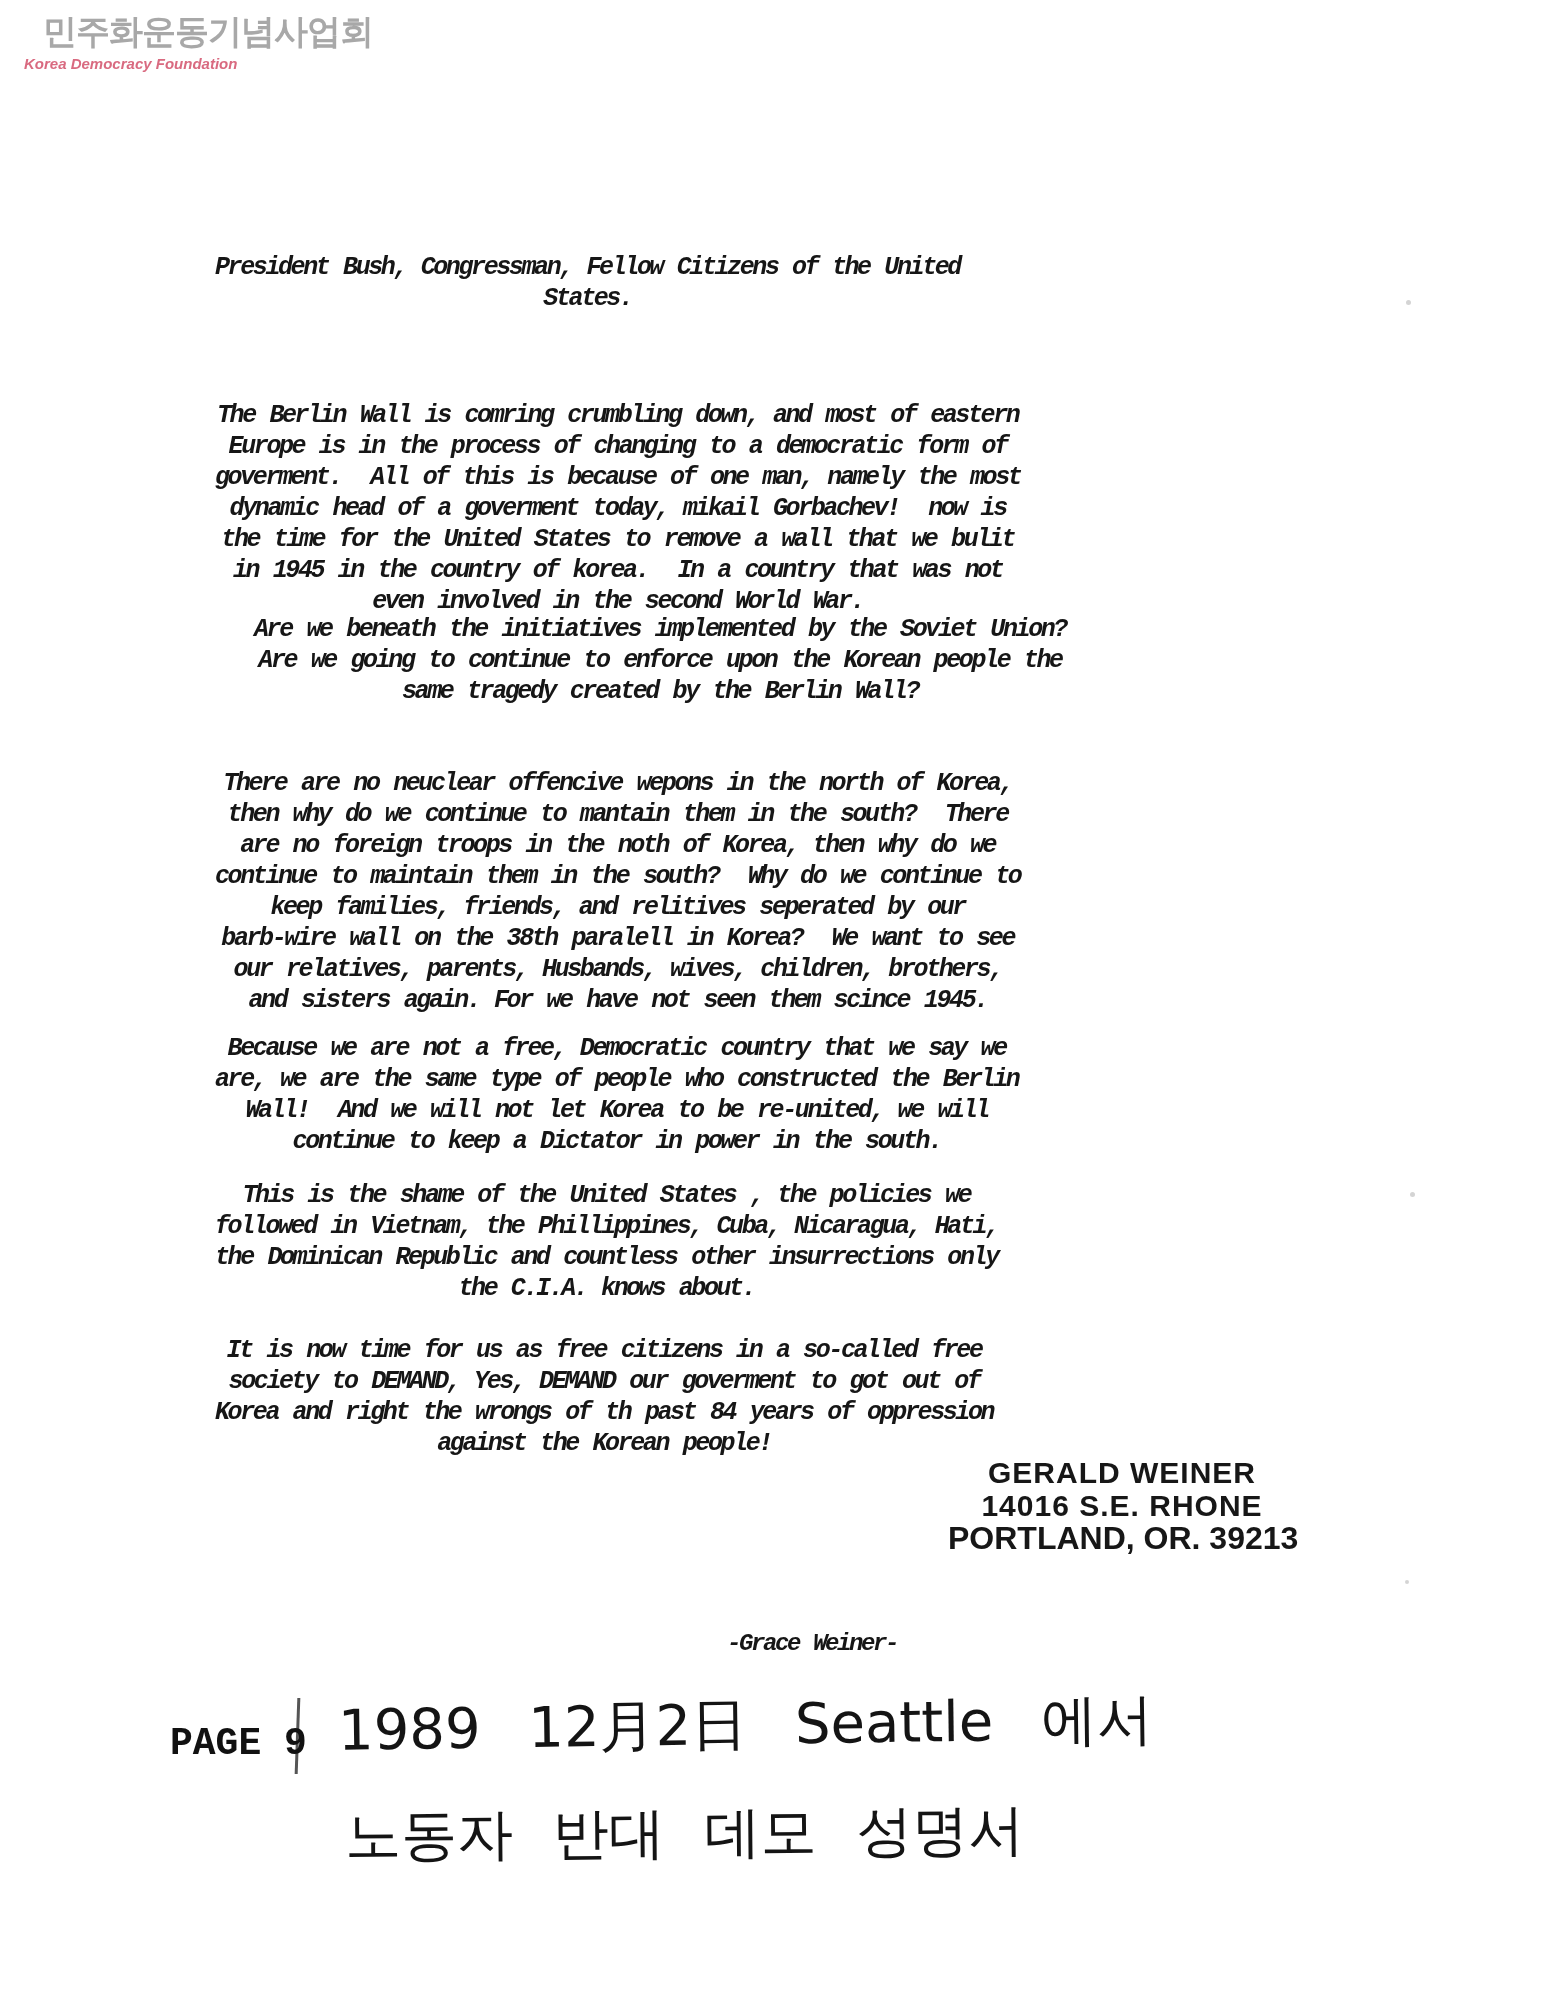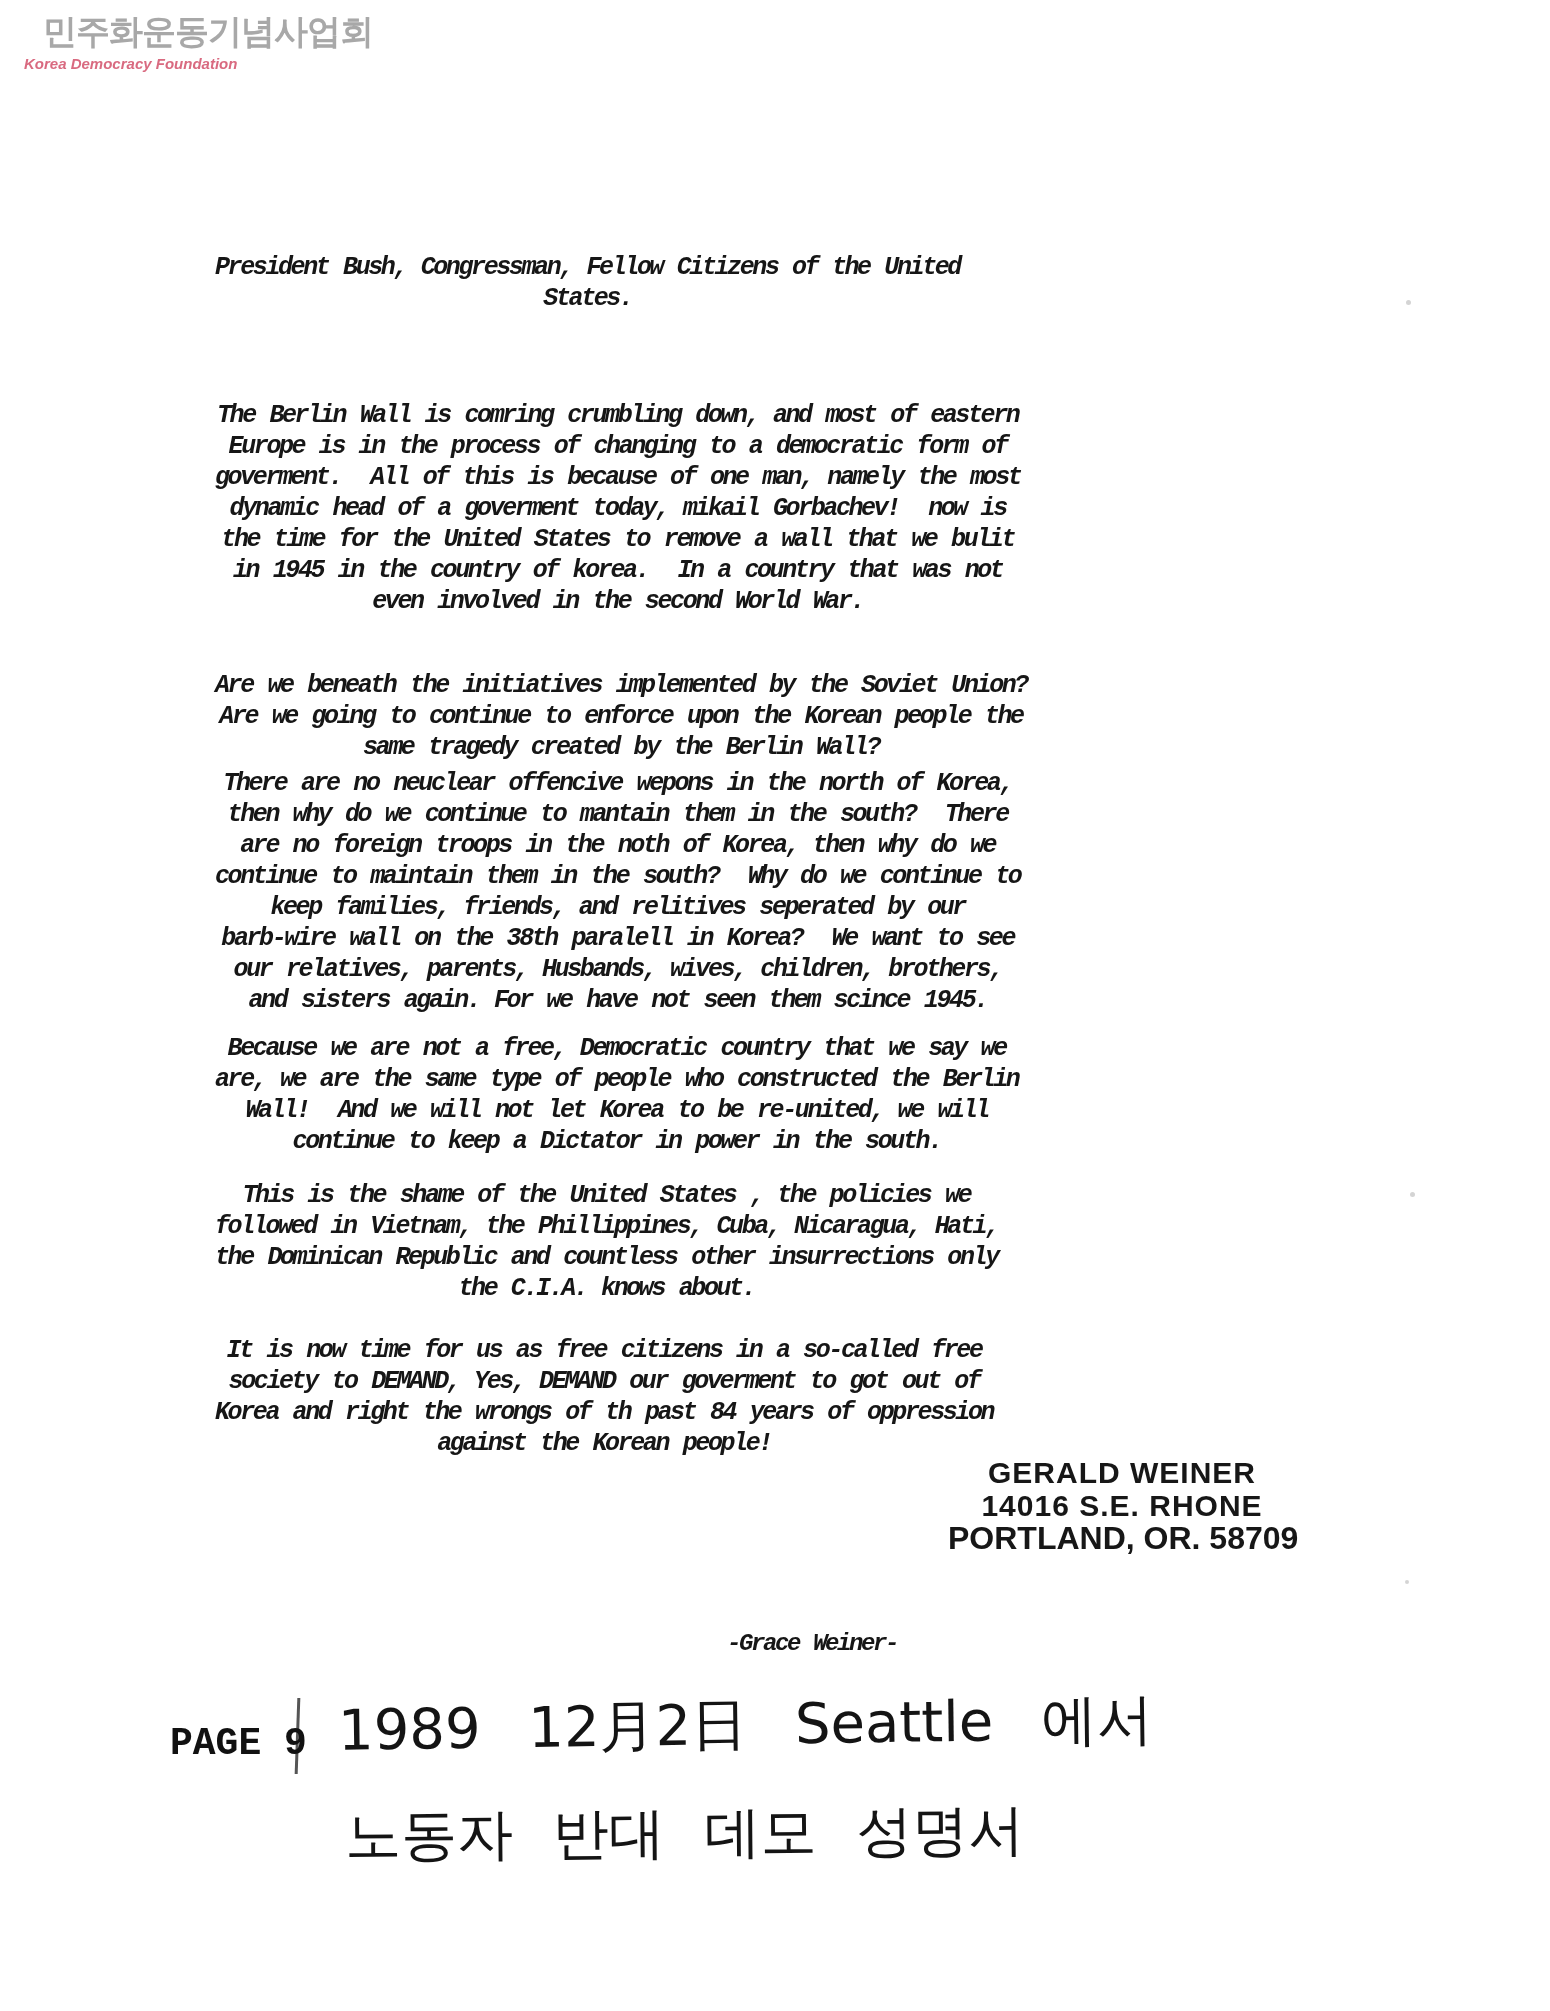--- a/index.html
+++ b/index.html
@@ -42,21 +42,21 @@
     font-weight: bold;
     font-size: 25px;
     line-height: 31px;
     letter-spacing: -2.4px;
     word-spacing: 2px;
     color: #161616;
     text-align: center;
   }
   .p-salutation { top: 252px; }
   .p1 { top: 400px; }
-  .p2 { top: 670px; }
+  .p2 { top: 614px; margin-left: 39px; }
   .p3 { top: 768px; }
   .p4 { top: 1033px; }
   .p5 { top: 1180px; }
   .p6 { top: 1335px; }
 
   
   .stamp {
     position: absolute;
     left: 948px;
     top: 1456px;
@@ -180,21 +180,21 @@
 the Dominican Republic and countless other insurrections only
 the C.I.A. knows about.</div>
   <div class="typed p6">It is now time for us as free citizens in a so-called free
 society to DEMAND, Yes, DEMAND our goverment to got out of
 Korea and right the wrongs of th past 84 years of oppression
 against the Korean people!</div>
 
   <div class="stamp">
     <div class="stamp-line">GERALD WEINER</div>
     <div class="stamp-line">14016 S.E. RHONE</div>
-    <div class="stamp-line city">PORTLAND, OR. 58709</div>
+    <div class="stamp-line city">PORTLAND, OR. 39213</div>
   </div>
 
   <div class="typed sig-typed">-Grace Weiner-</div>
 
   <div class="pen-stroke"></div>
   <div class="hand hand1">1989 12月2日 Seattle 에서</div>
   <div class="hand hand2">노동자 반대 데모 성명서</div>
 
   <div class="page-number">PAGE 9</div>
 

